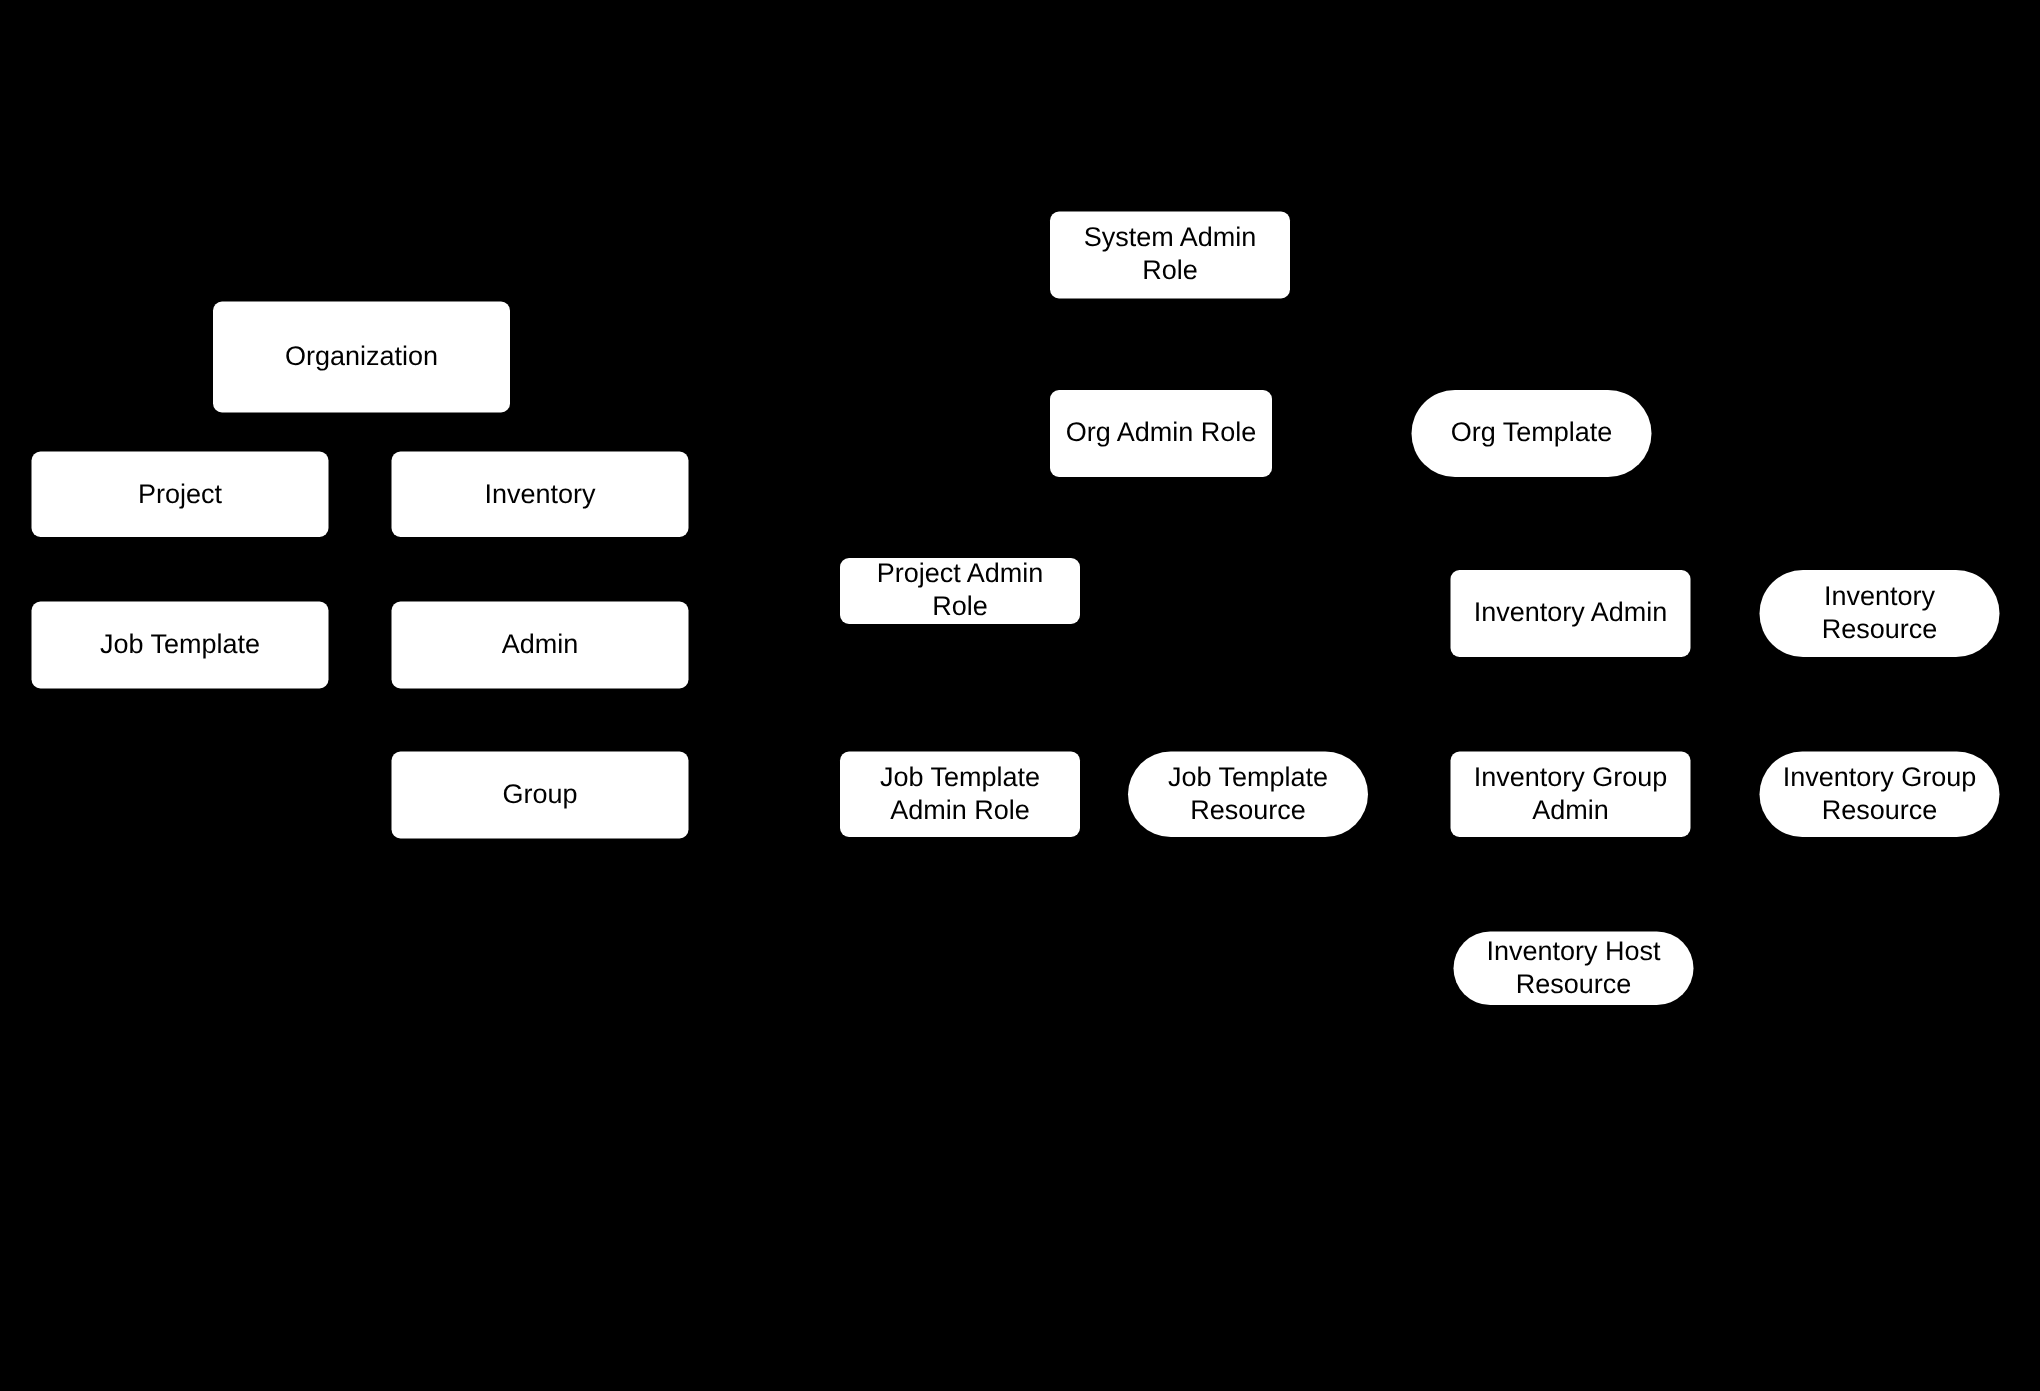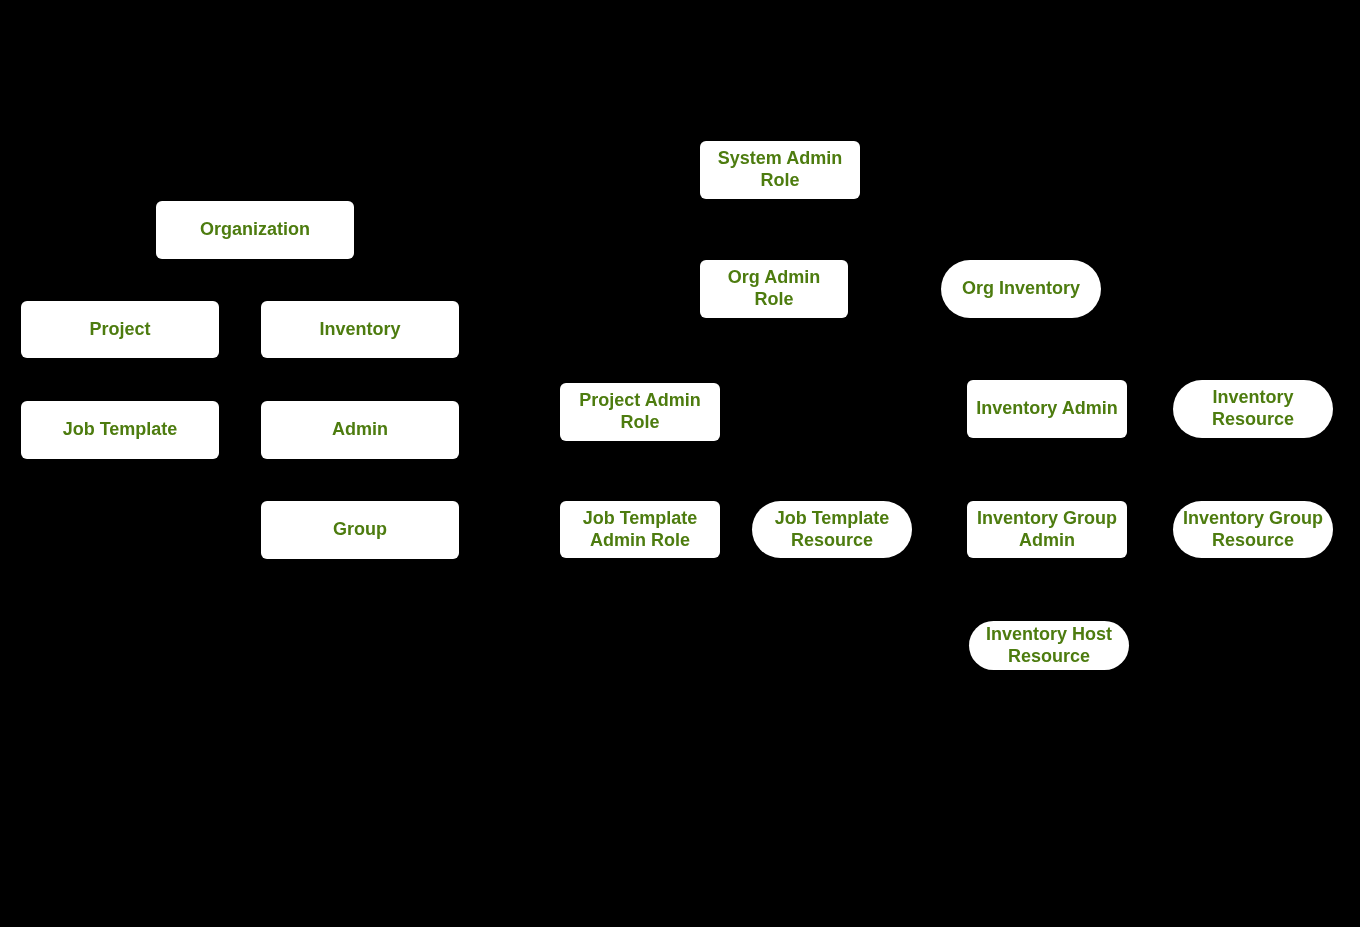--- a/index.html
+++ b/index.html
@@ -11,47 +11,46 @@
     position: relative;
     width: 1360px;
     height: 927px;
     background: #000000;
     overflow: hidden;
     font-family: "Liberation Sans", sans-serif;
   }
   .node {
     position: absolute;
     background: #ffffff;
-    color: #4d7c0f;
+    color: #000000;
     display: flex;
     align-items: center;
     justify-content: center;
     text-align: center;
     font-size: 18px;
     line-height: 1.2;
     white-space: pre-line;
     border-radius: 6px;
     box-sizing: border-box;
     padding: 2px 8px;
-    font-weight: bold;
   }
   .stadium {
     border-radius: 29px;
   }
   
-  .n-organization            { left: 156px; top: 201px; width: 198px; height: 58px; }
+  .n-organization            { left: 142px; top: 201px; width: 198px; height: 74px; }
   .n-project                 { left: 21px;  top: 301px; width: 198px; height: 57px; }
   .n-inventory               { left: 261px; top: 301px; width: 198px; height: 57px; }
   .n-job-template            { left: 21px;  top: 401px; width: 198px; height: 58px; }
   .n-group                   { left: 261px; top: 401px; width: 198px; height: 58px; }
   .n-host                    { left: 261px; top: 501px; width: 198px; height: 58px; }
   .n-system-admin-role       { left: 700px; top: 141px; width: 160px; height: 58px; }
   .n-org-admin-role          { left: 700px; top: 260px; width: 148px; height: 58px; }
   .n-org-resource            { left: 941px; top: 260px; width: 160px; height: 58px; }
-  .n-project-admin-role      { left: 560px; top: 383px; width: 160px; height: 58px; }
+  .n-project-admin-role      { left: 560px; top: 372px; width: 160px; height: 44px; }
   .n-project-resource        { left: 752px; top: 380px; width: 160px; height: 58px; }
   .n-inventory-admin         { left: 967px; top: 380px; width: 160px; height: 58px; }
   .n-inventory-resource      { left: 1173px; top: 380px; width: 160px; height: 58px; }
   .n-job-template-admin-role { left: 560px; top: 501px; width: 160px; height: 57px; }
   .n-job-template-resource   { left: 752px; top: 501px; width: 160px; height: 57px; }
   .n-inventory-group-admin   { left: 967px; top: 501px; width: 160px; height: 57px; }
   .n-inventory-group-resource{ left: 1173px; top: 501px; width: 160px; height: 57px; }
   .n-inventory-host-resource { left: 969px; top: 621px; width: 160px; height: 49px; }
 </style>
 </head>
@@ -69,21 +68,21 @@
 
   <div class="node n-group">Admin</div>
 
   <div class="node n-host">Group</div>
 
   <div class="node n-system-admin-role">System Admin
 Role</div>
 
   <div class="node n-org-admin-role">Org Admin Role</div>
 
-  <div class="node stadium n-org-resource">Org Inventory</div>
+  <div class="node stadium n-org-resource">Org Template</div>
 
   <div class="node n-project-admin-role">Project Admin
 Role</div>
 
 
   <div class="node n-inventory-admin">Inventory Admin</div>
 
   <div class="node stadium n-inventory-resource">Inventory
 Resource</div>
 

